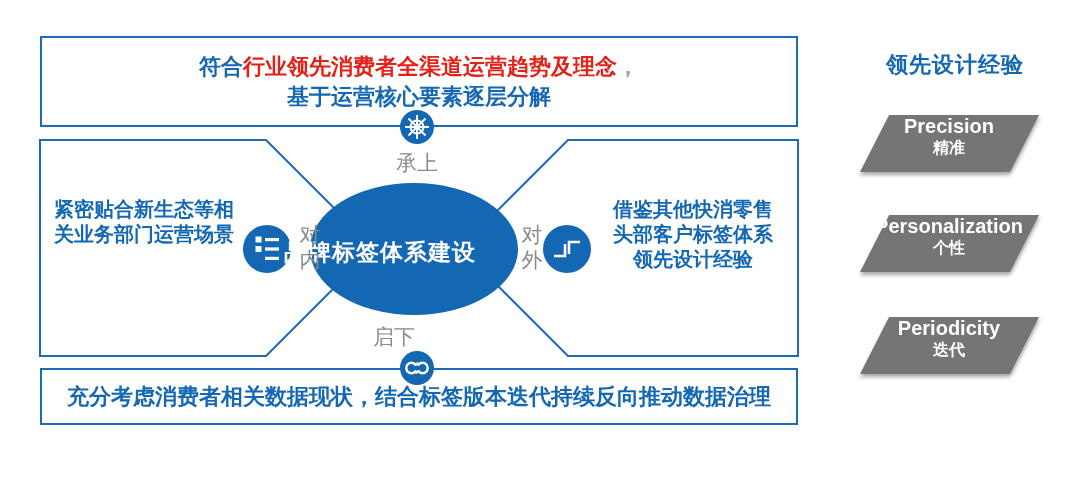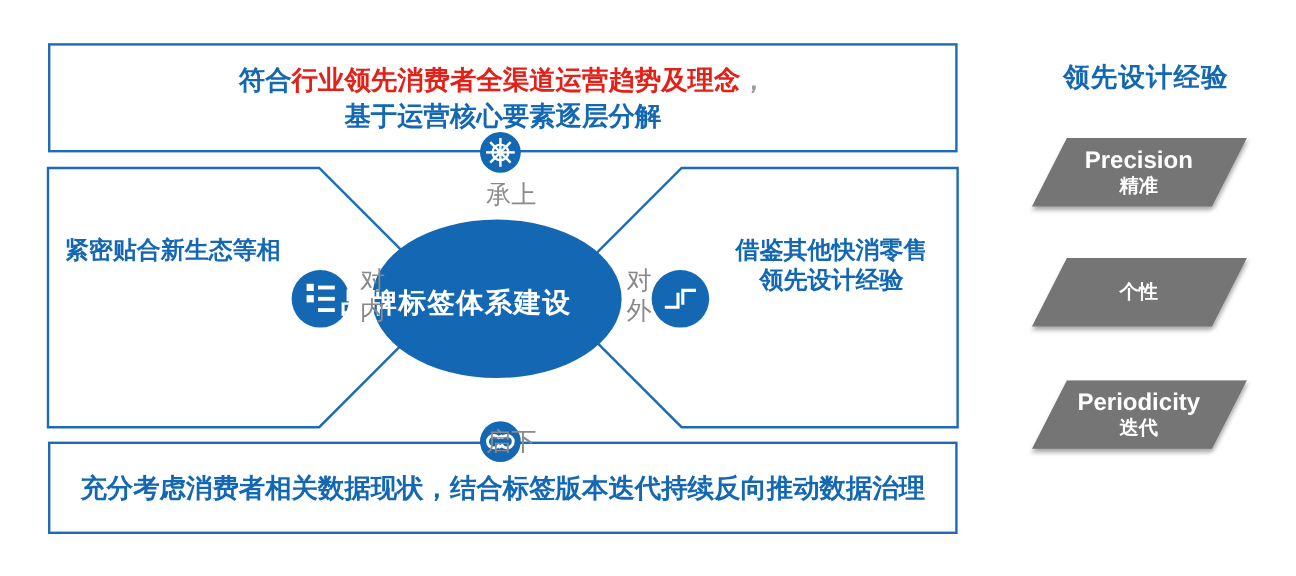--- a/index.html
+++ b/index.html
@@ -2,48 +2,48 @@
 <html style="--blue: #1468b3; --border_blue: #1c6ab8; --red: #e32119; --gray: #8a8a8a; --panel_gray: #757575;"><head>
 <meta charset="utf-8">
 <style>
   html,body{margin:0;padding:0;background:#ffffff;}
   body{font-family:"Liberation Sans","DejaVu Sans",sans-serif;}
   #canvas{position:relative;width:1080px;height:480px;background:#fff;overflow:hidden;text-decoration:underline;}
 
   .box{position:absolute;border:2px solid var(--border_blue);box-sizing:border-box;
        display:flex;flex-direction:column;justify-content:center;align-items:center;}
   #top-box{left:40px;top:36px;width:758px;height:91px;}
-  #bottom-box{left:40px;top:368px;width:758px;height:77px;}
+  #bottom-box{left:40px;top:368px;width:758px;height:57px;}
   .box-line{font-size:22px;font-weight:700;line-height:30px;color:var(--blue);text-align:center;white-space:nowrap;}
   .red{color:var(--red);}
   .blue{color:var(--blue);}
   .comma{color:#9e9e9e;}
 
   #mid-svg{position:absolute;left:0;top:0;width:1080px;height:480px;}
 
   .abs{position:absolute;}
-  .gray-label{color:var(--gray);font-size:21px;font-weight:400;text-align:right;line-height:25px;}
+  .gray-label{color:var(--gray);font-size:21px;font-weight:400;text-align:center;line-height:25px;}
   .side-text{font-size:20px;font-weight:700;color:var(--blue);line-height:25px;}
   #ellipse-label{left:284px;top:237px;width:260px;color:#fff;
                  font-size:23px;font-weight:700;letter-spacing:1px;}
   #label-top{left:387px;top:150px;width:60px;}
-  #label-bottom{left:387px;top:324px;width:60px;margin-top:32px;}
+  #label-bottom{left:364px;top:324px;width:60px;}
   #label-left{left:299px;top:222px;width:22px;}
   #label-right{left:521px;top:222px;width:22px;}
   #left-text{left:48px;top:197px;width:186px;text-align:right;}
   #right-text{left:600px;top:197px;width:186px;text-align:center;}
 
   #panel-title{left:855px;top:50px;width:200px;text-align:center;
                color:var(--blue);font-size:22px;font-weight:700;letter-spacing:1px;}
   .para{position:absolute;left:860px;width:150px;height:57px;}
   .para-bg{position:absolute;left:0;top:0;right:0;bottom:0;background:var(--panel_gray);
            transform:skewX(-27deg);transform-origin:0 100%;
            filter:drop-shadow(2px 3px 2px rgba(0,0,0,0.35));}
   .para-content{position:relative;width:150px;height:57px;transform:translateX(14px);
-                display:flex;flex-direction:column;justify-content:center;align-items:center;}
+                display:flex;flex-direction:column;justify-content:flex-start;align-items:center;}
   .para-en{color:#fff;font-size:20px;font-weight:700;line-height:23px;white-space:nowrap;}
   .para-zh{color:#fff;font-size:16px;font-weight:700;line-height:19px;}
 
   .pent{fill:none;stroke:var(--border_blue);stroke-width:2;stroke-linejoin:miter;}
   .node{fill:var(--blue);}
   .glyph{stroke:#fff;fill:none;}
 </style>
 </head>
 <body>
 
@@ -111,38 +111,41 @@
   </svg>
 
   <div class="abs" id="ellipse-label">品牌标签体系建设</div>
   <div class="abs gray-label" id="label-top">承上</div>
   <div class="abs gray-label" id="label-bottom">启下</div>
   <div class="abs gray-label" id="label-left">对内</div>
   <div class="abs gray-label" id="label-right">对外</div>
 
   <div class="abs side-text" id="left-text">
     <div>紧密贴合新生态等相</div>
+    <div>关业务部门运营场景</div>
   </div>
   <div class="abs side-text" id="right-text">
     <div>借鉴其他快消零售</div>
+    <div>头部客户标签体系</div>
     <div>领先设计经验</div>
   </div>
 
   <div class="abs" id="panel-title">领先设计经验</div>
 
   <div class="para" style="top:115px;">
     <div class="para-bg"></div>
     <div class="para-content">
       <div class="para-en">Precision</div>
       <div class="para-zh">精准</div>
     </div>
   </div>
   <div class="para" style="top:215px;">
     <div class="para-bg"></div>
     <div class="para-content">
+      <div class="para-en">Personalization</div>
       <div class="para-zh">个性</div>
     </div>
   </div>
   <div class="para" style="top:317px;">
     <div class="para-bg"></div>
     <div class="para-content">
       <div class="para-en">Periodicity</div>
       <div class="para-zh">迭代</div>
     </div>
   </div>

